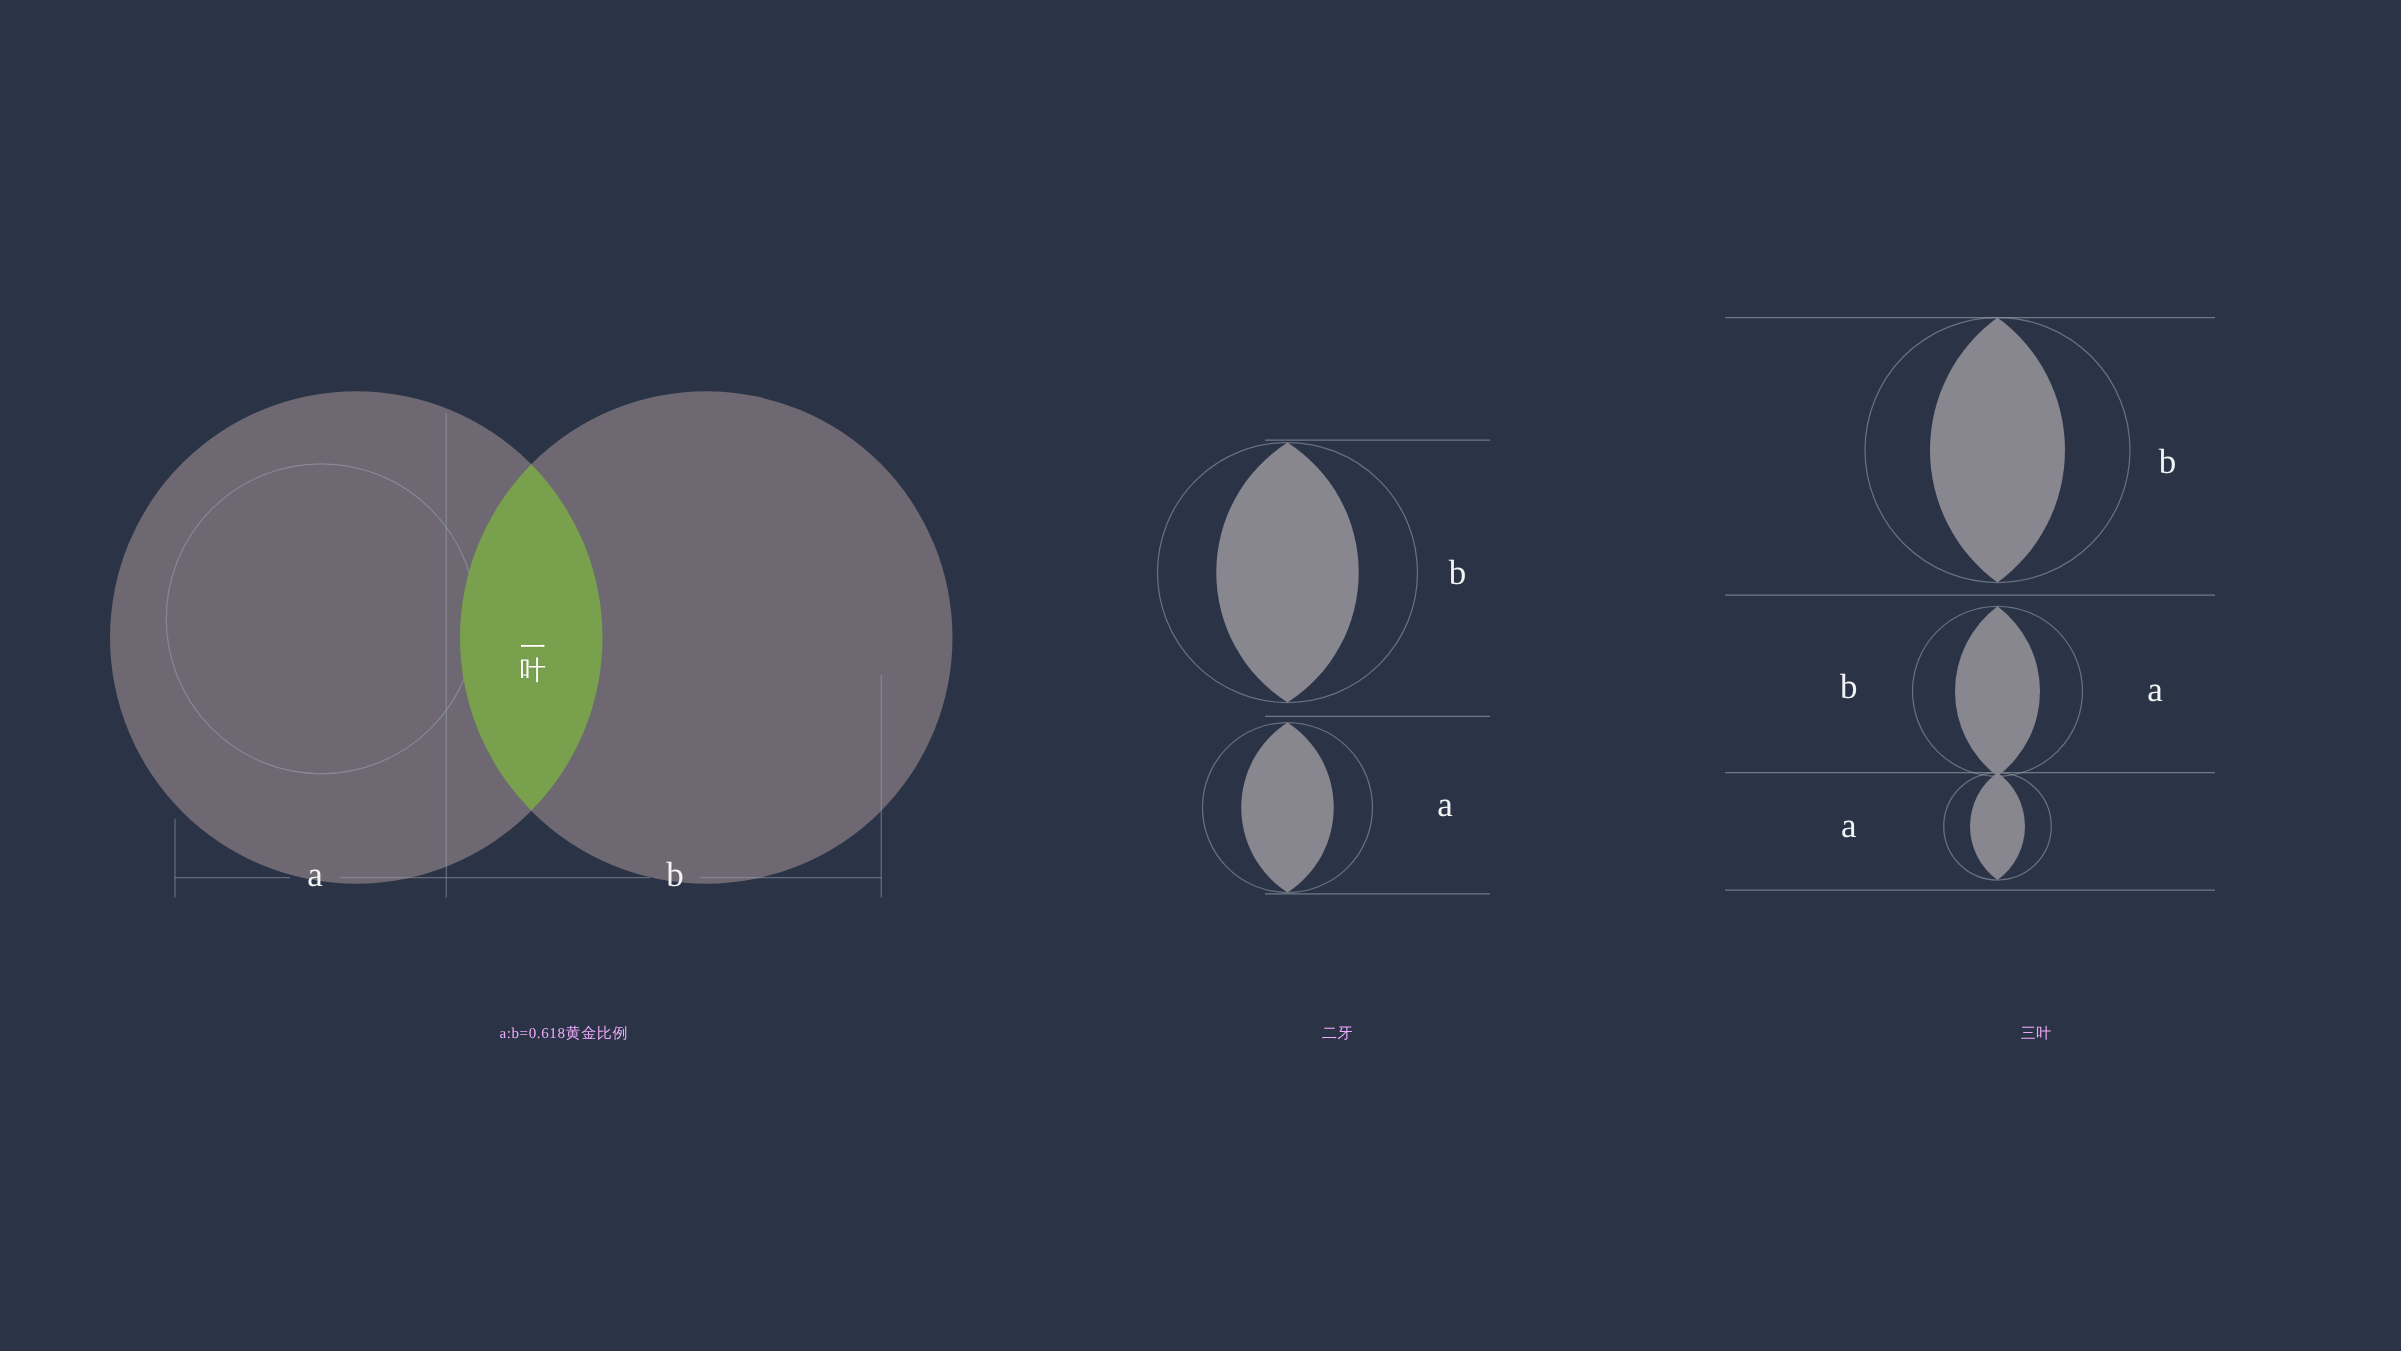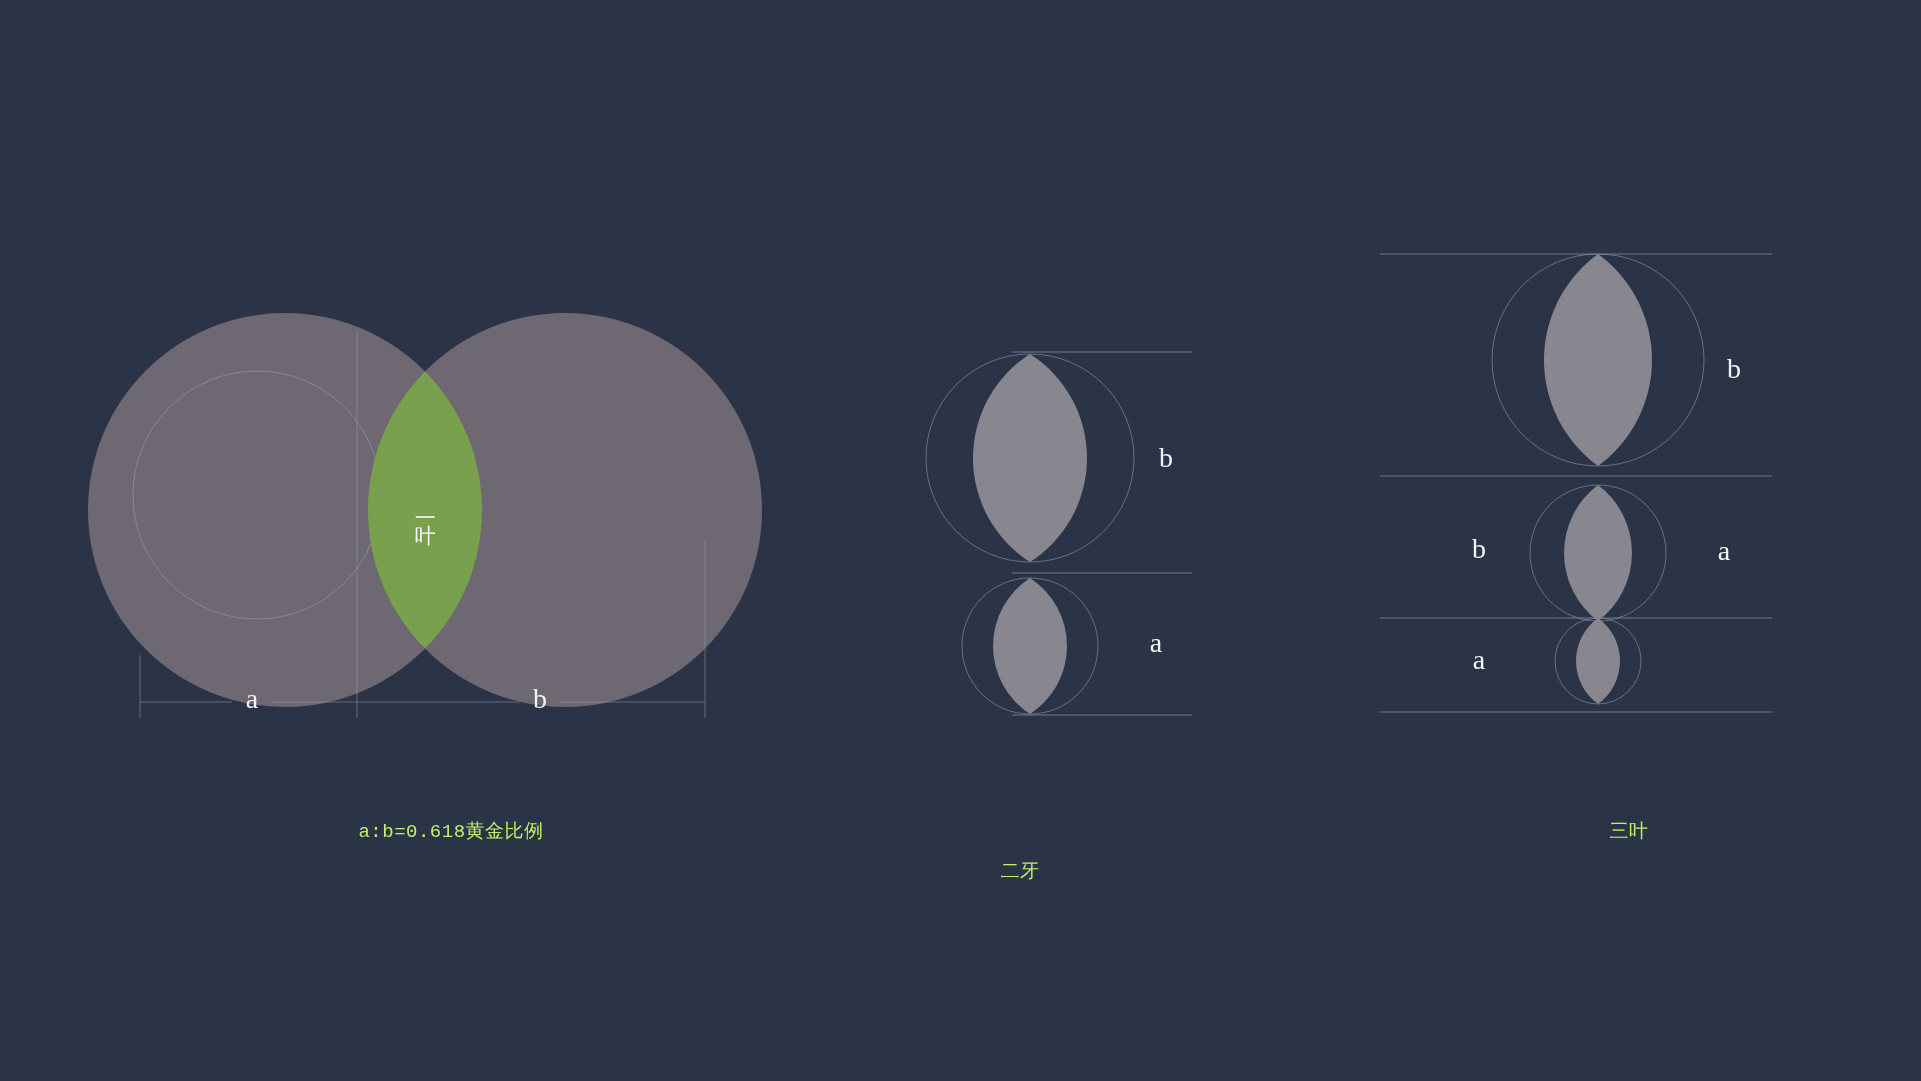--- a/index.html
+++ b/index.html
@@ -22,23 +22,23 @@
   svg.figure {
     position: absolute;
     top: 0;
     left: 0;
     width: 1921px;
     height: 1081px;
     overflow: visible;
   }
   .caption {
     position: absolute;
-    color: #bef264;
-    font-family: Liberation Mono, monospace;
-    font-size: 19px;
+    color: #f0abfc;
+    font-family: Liberation Serif, serif;
+    font-size: 12px;
     letter-spacing: 0.5px;
     white-space: nowrap;
     transform: translateX(-50%);
     user-select: none;
   }
   .dim-label {
     fill: #f2f3f5;
     font-family: "Liberation Serif", "DejaVu Serif", serif;
     font-size: 28px;
     text-anchor: middle;
@@ -101,16 +101,16 @@
         <path d="M 1598 618 A 53.02272727272727 53.02272727272727 0 0 1 1598 704 A 53.02272727272727 53.02272727272727 0 0 1 1598 618 Z" fill="#88868f"></path>
         <text x="1734" y="372" class="dim-label" fill="#f2f3f5">b</text>
         <text x="1479" y="552" class="dim-label" fill="#f2f3f5">b</text>
         <text x="1724" y="554" class="dim-label" fill="#f2f3f5">a</text>
         <text x="1479" y="663" class="dim-label" fill="#f2f3f5">a</text>
       </g>
     </svg>
   <div id="overlay-layer">
       <div class="lens-label-v" style="left: 425px; top: 508px;">一叶</div>
       <div class="caption" style="left: 451px; top: 818px;">a:b=0.618黄金比例</div>
-      <div class="caption" style="left: 1020px; top: 818px; margin-top: 40px;">二牙</div>
+      <div class="caption" style="left: 1070px; top: 818px;">二牙</div>
       <div class="caption" style="left: 1602px; top: 818px; margin-left: 27px;">三叶</div>
     </div>
 </div>
 
 </body></html>

